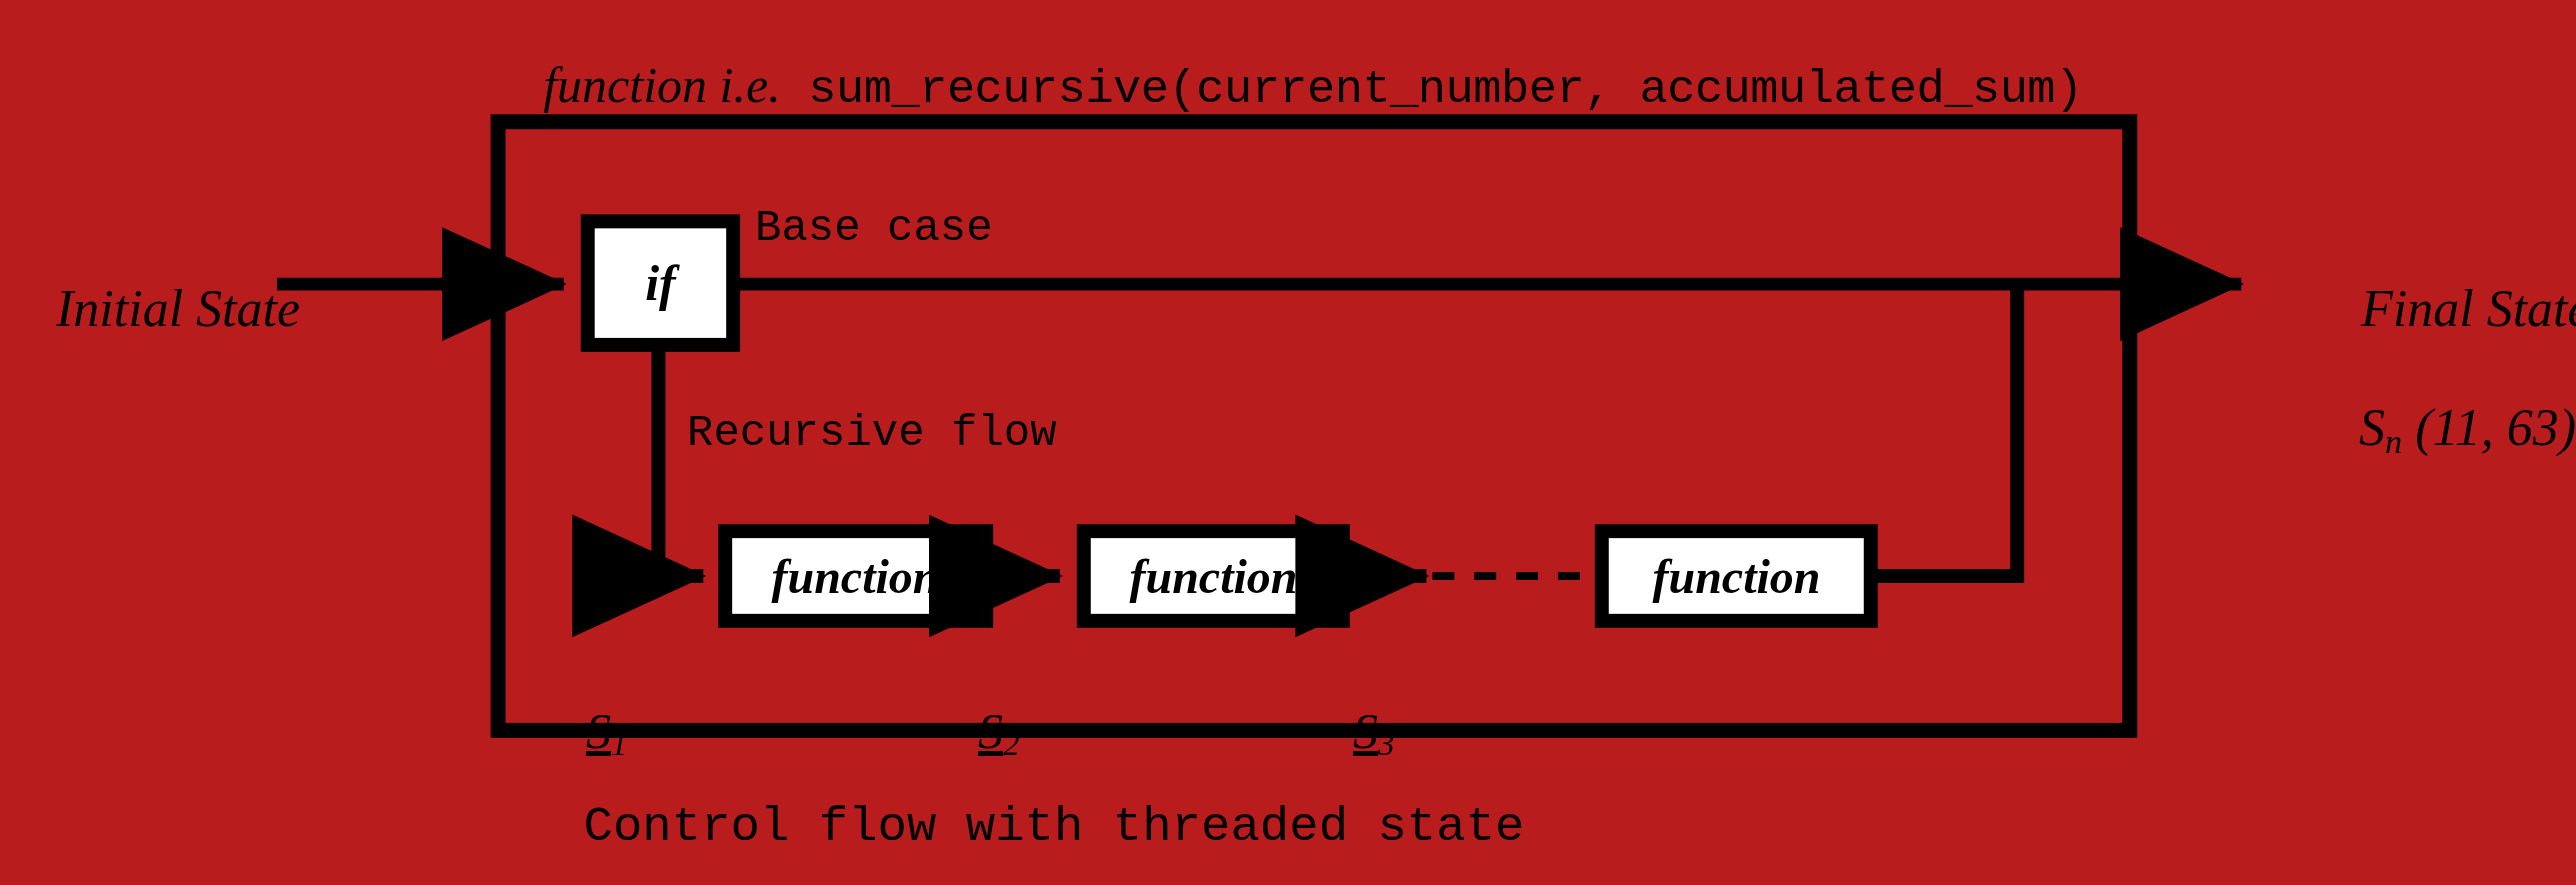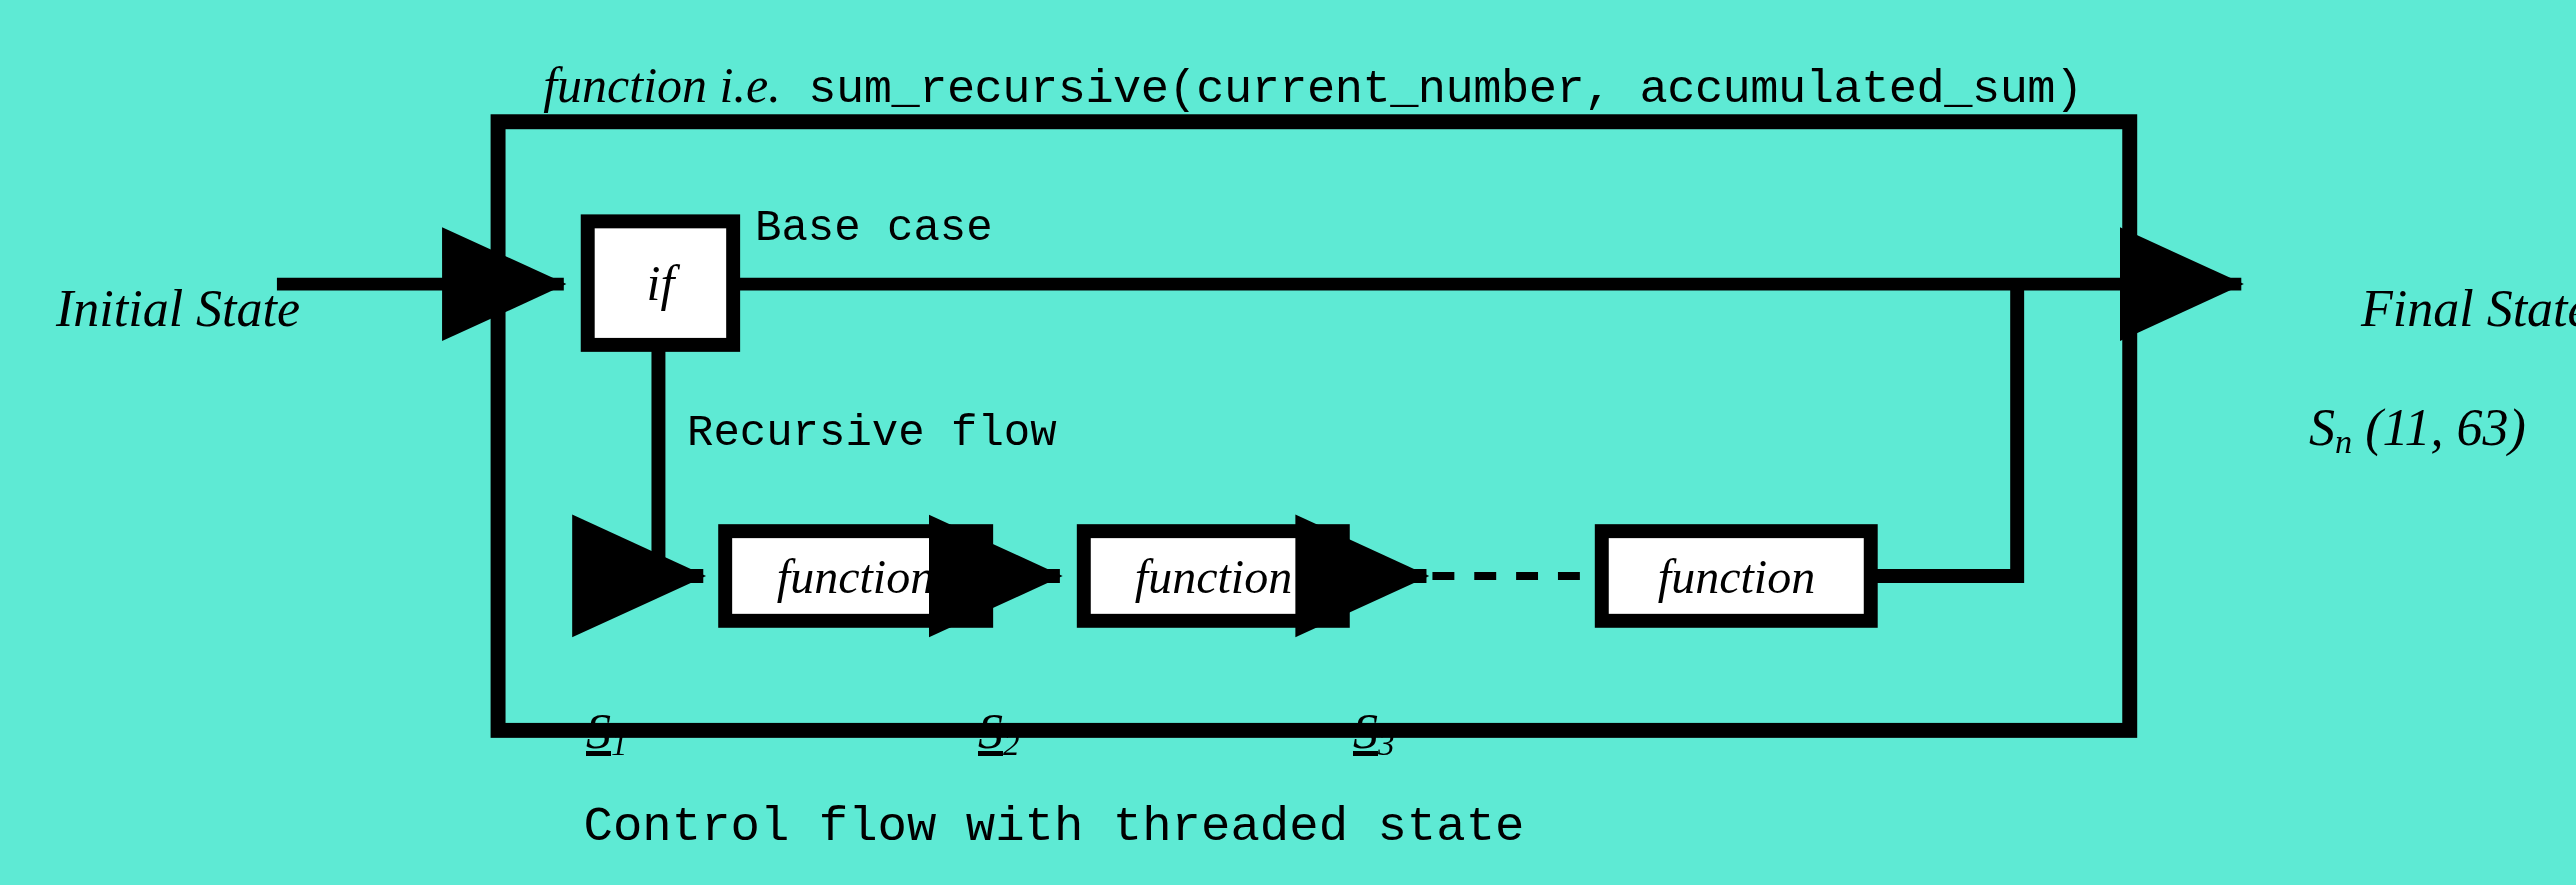--- a/index.html
+++ b/index.html
@@ -10,21 +10,21 @@
   body {
     width: 2576px;
     height: 886px;
     overflow: hidden;
     font-family: "Liberation Serif", serif;
   }
   #diagram-root {
     position: relative;
     width: 2576px;
     height: 886px;
-    background: #5eead4;
+    background: #b91c1c;
   }
   svg.diagram-canvas {
     position: absolute;
     top: 0;
     left: 0;
     width: 2576px;
     height: 886px;
   }
   .txt {
     position: absolute;
@@ -59,21 +59,21 @@
     left: 0;
     width: 2108px;
     text-align: center;
     font-size: 49px;
     letter-spacing: 0px;
   }
 
   
   .side-label {
     font-size: 52px;
-    text-align: left;
+    text-align: right;
   }
   .side-label .l2 { display: block; margin-top: 10px; }
   #initial-state-label { top: 227px; left: 4px; width: 267px; }
   #final-state-label   { top: 227px; left: 2309px; width: 267px; }
 
   
   .case-label {
     font-size: 44px;
   }
   #base-case-label { top: 205px; left: 755px; }
@@ -81,20 +81,21 @@
 
   
   .box-text {
     position: absolute;
     display: flex;
     align-items: center;
     justify-content: center;
     color: #000;
     font-family: "Liberation Serif", "DejaVu Serif", serif;
     font-style: italic;
+    font-weight: bold;
   }
   #if-box-text {
     left: 588px; top: 221px; width: 145px; height: 124px;
     font-size: 50px;
   }
   .func-box-text { font-size: 48px; height: 90px; top: 531px; }
   #func-box-1-text { left: 725px;  width: 261px; }
   #func-box-2-text { left: 1084px; width: 259px; }
   #func-box-3-text { left: 1602px; width: 269px; }
 

